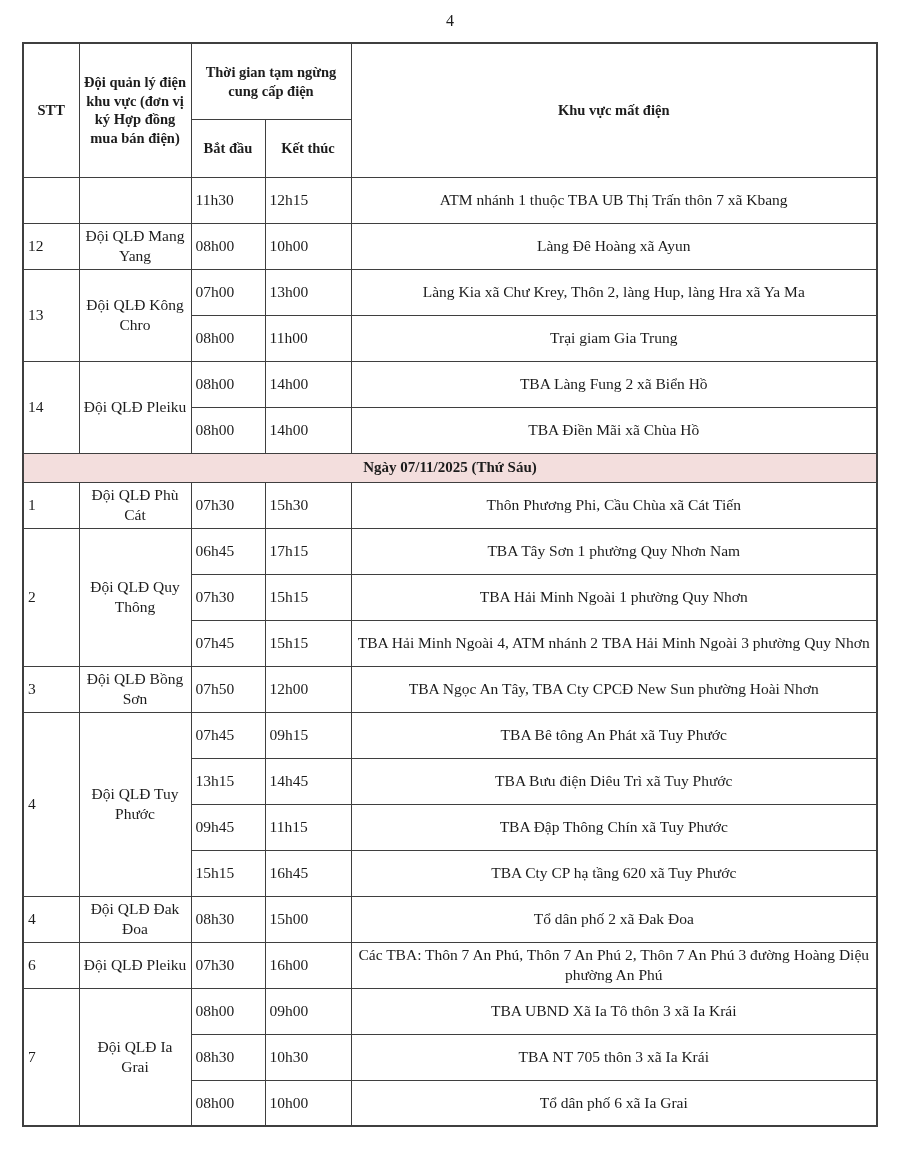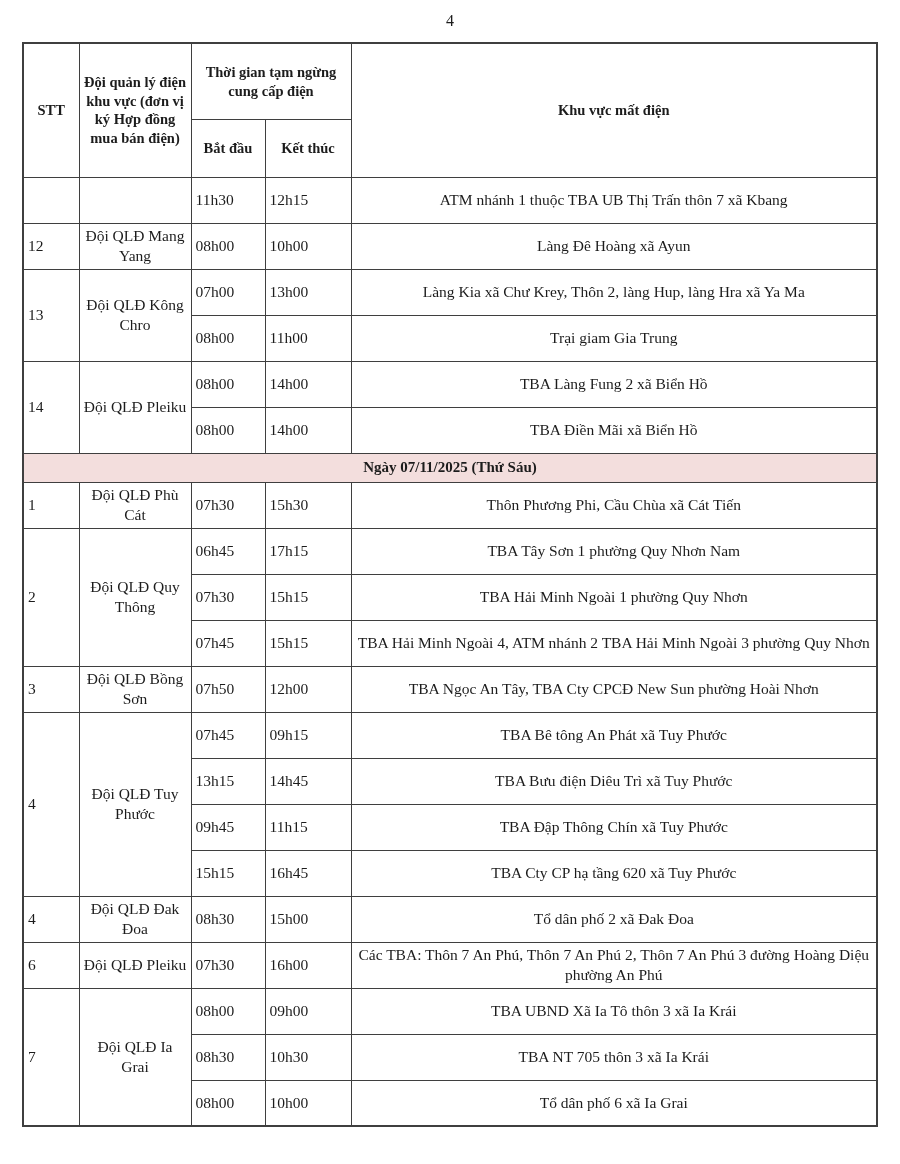--- a/index.html
+++ b/index.html
@@ -117,21 +117,21 @@
         <tr>
           <td class="c" rowspan="2">14</td>
           <td class="team" rowspan="2">Đội QLĐ Pleiku</td>
           <td class="c">08h00</td>
           <td class="c">14h00</td>
           <td class="area">TBA Làng Fung 2 xã Biển Hồ</td>
         </tr>
         <tr>
           <td class="c">08h00</td>
           <td class="c">14h00</td>
-          <td class="area">TBA Điền Mãi xã Biển Hồ</td>
+          <td class="area">TBA Điền Mãi xã Chùa Hồ</td>
         </tr>
         <tr class="sep-row">
           <td colspan="5">Ngày 07/11/2025 (Thứ Sáu)</td>
         </tr>
         <tr>
           <td class="c" rowspan="1">1</td>
           <td class="team" rowspan="1">Đội QLĐ Phù Cát</td>
           <td class="c">07h30</td>
           <td class="c">15h30</td>
           <td class="area">Thôn Phương Phi, Cầu Chùa xã Cát Tiến</td>

